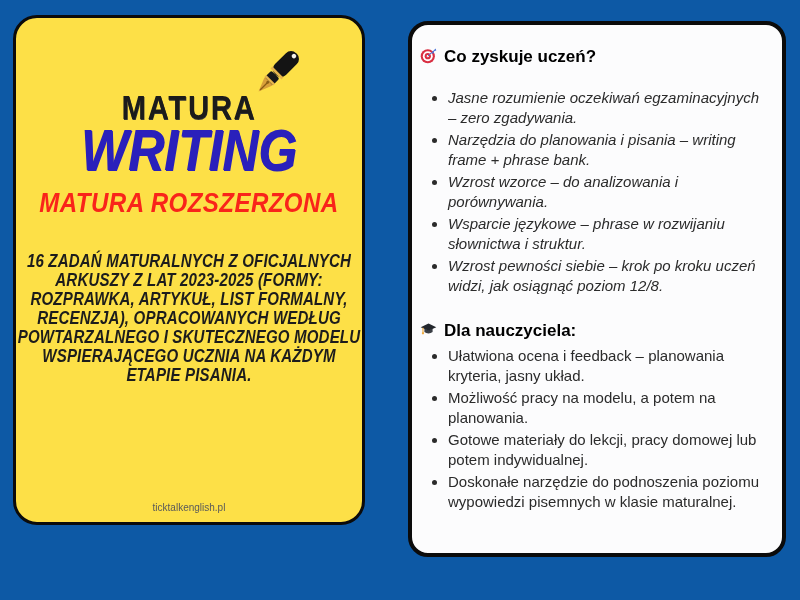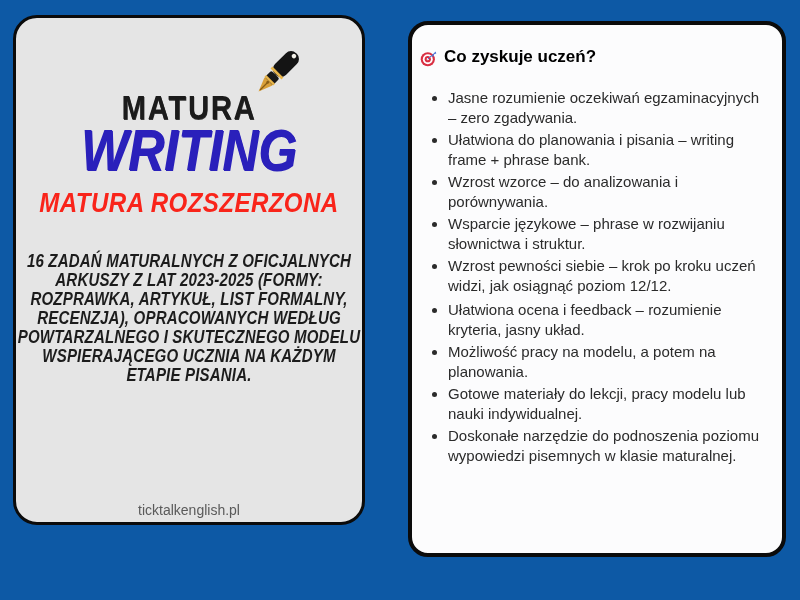--- a/index.html
+++ b/index.html
@@ -7,21 +7,21 @@
   body {
     background:#0d59a5;
     font-family:"Liberation Sans", sans-serif;
     position:relative;
   }
 
   
   .cover-card {
     position:absolute; left:13px; top:15px;
     width:352px; height:510px;
-    background:#e5e5e5;
+    background:#fde047;
     border:3px solid #0b0b0b;
     border-radius:24px;
   }
   .pen-icon { position:absolute; left:230px; top:20px; width:66px; height:66px; }
   .scaledx {
     position:absolute; left:50%;
     transform:translateX(-50%) scaleX(0.86);
     transform-origin:center top;
     white-space:nowrap; text-align:center;
   }
@@ -41,43 +41,43 @@
     position:absolute; left:50%; top:234px;
     transform:translateX(-50%) scaleX(0.86);
     transform-origin:center top; text-align:center;
   }
   .cover-desc div {
     white-space:nowrap; font-size:17.5px; line-height:19px;
     font-weight:800; font-style:italic; letter-spacing:0.2px; color:#1c1c1c;
   }
   .cover-footer {
     position:absolute; left:0; right:0; top:484px;
-    text-align:center; font-size:14px; color:#5a5a5a;
+    text-align:center; font-size:10px; color:#5a5a5a;
   }
 
   
   .benefits-card {
     position:absolute; left:408px; top:21px;
     width:378px; height:536px;
     background:#fcfcfd;
     border:4px solid #0b0b0b;
     border-radius:20px;
     padding:22px 12px 16px 8px;
   }
   .section-heading {
-    display:flex; align-items:flex-end; gap:7px;
+    display:flex; align-items:flex-start; gap:7px;
     font-size:17px; font-weight:bold; color:#000;
   }
   .section-heading .hicon { width:17px; height:17px; flex:0 0 auto; display:block; }
   .benefits-list {
     list-style:disc; margin:0; padding-left:28px;
     font-size:15px; line-height:19.5px; color:#2b2b2b;
   }
   .benefits-list li { margin-bottom:3px; }
-  .list-gap-first { margin-top:21px; }
+  .list-gap-first { margin-top:21px;font-style:italic; }
   .list-gap-second { margin-top:5px; }
   .heading-second { margin-top:26px; }
 </style>
 </head>
 <body>
 
 <div class="cover-card">
 
   <svg class="pen-icon" viewBox="0 0 64 64">
     <g transform="rotate(45 32 32)">
@@ -120,26 +120,35 @@
       <circle cx="11" cy="13" r="4.4" fill="#d92f42"></circle>
       <circle cx="11" cy="13" r="1.6" fill="#ffffff"></circle>
       <path d="M15 9 L22 2 L23 5 L20 6 L19 9 Z" fill="#4a74d8"></path>
       <line x1="15.5" y1="8.5" x2="11" y2="13" stroke="#4a74d8" stroke-width="1.4"></line>
     </svg>
     <span>Co zyskuje uczeń?</span>
   </div>
 
   <ul class="benefits-list list-gap-first">
     <li>Jasne rozumienie oczekiwań egzaminacyjnych – zero zgadywania.</li>
-    <li>Ułatwiona do planowania i pisania – writing frame + phrase bank.</li>
+    <li>Narzędzia do planowania i pisania – writing frame + phrase bank.</li>
     <li>Wzrost wzorce – do analizowania i porównywania.</li>
     <li>Wsparcie językowe – phrase w rozwijaniu słownictwa i struktur.</li>
-    <li>Wzrost pewności siebie – krok po kroku uczeń widzi, jak osiągnąć poziom 12/12.</li>
+    <li>Wzrost pewności siebie – krok po kroku uczeń widzi, jak osiągnąć poziom 12/8.</li>
   </ul>
 
+  <div class="section-heading heading-second">
+    <svg class="hicon" viewBox="0 0 24 24">
+      <path d="M6.2 10.5 v5.2 c3.2 2.6 8.4 2.6 11.6 0 v-5.2 l-5.8 2.7 z" fill="#3a3f46"></path>
+      <path d="M12 3.5 L23 8.7 L12 13.9 L1 8.7 Z" fill="#23272d"></path>
+      <line x1="4.2" y1="9.6" x2="4.2" y2="16" stroke="#eda83d" stroke-width="1.6"></line>
+      <circle cx="4.2" cy="17.3" r="1.6" fill="#eda83d"></circle>
+    </svg>
+    <span>Dla nauczyciela:</span>
+  </div>
 
   <ul class="benefits-list list-gap-second">
-    <li>Ułatwiona ocena i feedback – rozumienie kryteria, jasny układ.</li>
+    <li>Ułatwiona ocena i feedback – planowania kryteria, jasny układ.</li>
     <li>Możliwość pracy na modelu, a potem na planowania.</li>
-    <li>Gotowe materiały do lekcji, pracy modelu lub nauki indywidualnej.</li>
+    <li>Gotowe materiały do lekcji, pracy domowej lub potem indywidualnej.</li>
     <li>Doskonałe narzędzie do podnoszenia poziomu wypowiedzi pisemnych w klasie maturalnej.</li>
   </ul>
 </div>
 
 </body></html>

